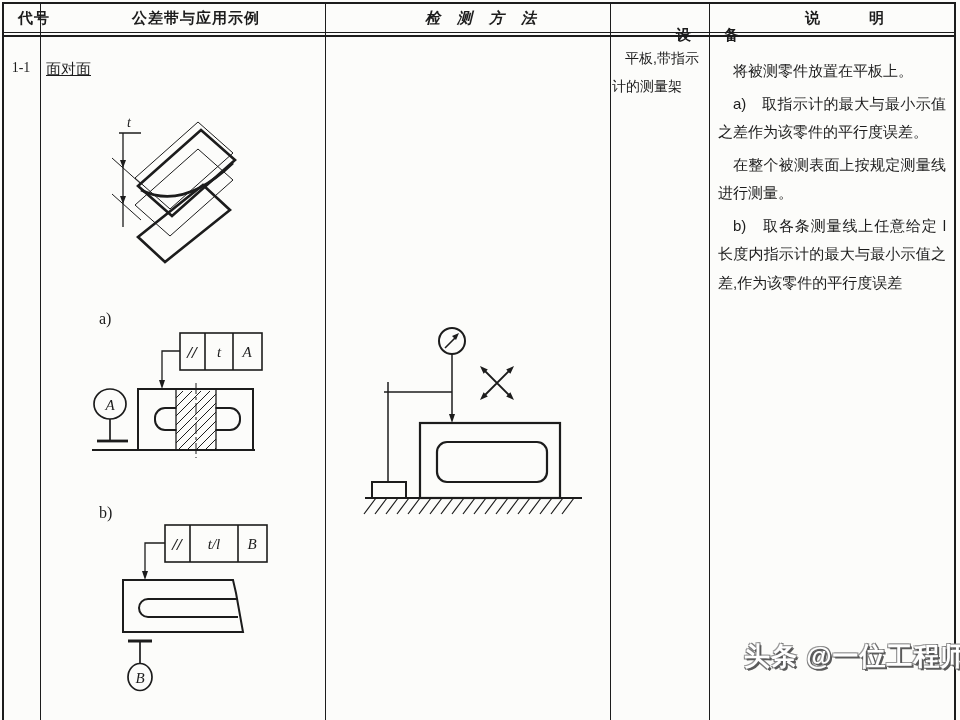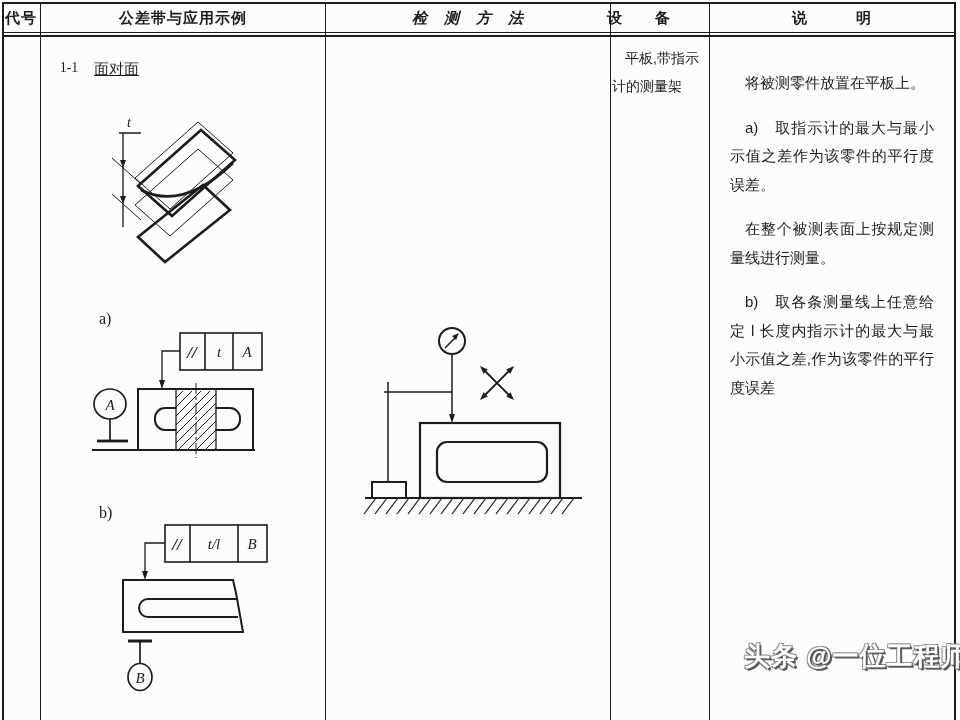--- a/index.html
+++ b/index.html
@@ -2,25 +2,25 @@
 <html><head>
 <meta charset="utf-8">
 <style>
   html,body{margin:0;padding:0;}
   body{font-family:"Liberation Sans",sans-serif;background:#e8e8e8;}
   .page{position:relative;width:960px;height:720px;background:#fcfcfa;overflow:hidden;color:#1c1c1c;}
   .vl{position:absolute;top:2px;bottom:0;width:1px;background:#1c1c1c;}
   .vl.thick{width:2px;}
   .hl{position:absolute;left:2px;width:954px;height:1px;background:#1c1c1c;}
   .hc{position:absolute;top:5px;height:27px;display:flex;align-items:center;justify-content:center;
-      font-weight:bold;font-size:15px;letter-spacing:1px;white-space:pre;}
-  .cellText{position:absolute;font-size:15px;white-space:pre;padding-left:48px;}
+      font-weight:bold;font-size:15px;letter-spacing:1px;white-space:pre;padding-left:13px;}
+  .cellText{position:absolute;font-size:15px;white-space:pre;}
   .serif{font-family:"Liberation Serif",serif;}
   .notes{position:absolute;left:714px;top:53px;width:236px;font-size:15px;line-height:28.5px;}
-  .notes p{margin:16px;text-indent:15px;text-align:justify;font-weight:500;}
+  .notes p{margin:4px;text-indent:15px;text-align:justify;font-weight:500;}
   .equip{position:absolute;left:612px;top:44px;width:95px;font-size:14px;line-height:28px;font-weight:500;}
   .equip div{white-space:nowrap;}
   .equip div:first-child{text-indent:13px;}
   .watermark{position:absolute;left:728px;top:639px;font-size:26px;font-weight:bold;color:#ffffff;
       white-space:nowrap;letter-spacing:1px;
       text-shadow:2px 2px 0 #5a5a5a,-1px -1px 0 #9a9a9a,1px -1px 0 #7a7a7a,-1px 1px 0 #7a7a7a,1px 1px 0 #555;margin-left:16px;}
   svg{position:absolute;overflow:visible;}
   svg .stroke{stroke:#1c1c1c;fill:none;}
   svg .fill{fill:#1c1c1c;stroke:none;}
   svg text{fill:#1c1c1c;font-family:"Liberation Serif",serif;}
@@ -37,21 +37,21 @@
   <div class="vl thick" style="left:2px;"></div>
   <div class="vl" style="left:40px;"></div>
   <div class="vl" style="left:325px;"></div>
   <div class="vl" style="left:610px;"></div>
   <div class="vl" style="left:709px;"></div>
   <div class="vl thick" style="left:954px;"></div>
 
   <div class="hc" style="left:2px;width:38px;">代号</div>
   <div class="hc" style="left:41px;width:284px;">公差带与应用示例</div>
   <div class="hc" style="left:326px;width:284px;font-style:italic;">检　测　方　法</div>
-  <div class="hc" style="left:590px;width:98px;">设　　备</div>
+  <div class="hc" style="left:646px;width:98px;margin-top:17px;">设　　备</div>
   <div class="hc" style="left:710px;width:244px;">说　　　明</div>
 
   <div class="cellText serif" style="left:2px;top:60px;width:38px;text-align:center;font-size:14px;">1-1</div>
   <div class="cellText" style="left:46px;top:60px;font-weight:500;text-decoration:underline;">面对面</div>
 
   <svg style="left:105px;top:105px;" width="160" height="172" viewBox="0 0 160 172">
     <g>
       <path class="stroke" stroke-width="1.3" d="M14,28 L36,28 M18,28 L18,122"></path>
       <path class="stroke" stroke-width="1" d="M7,53 L36,79 M7,89 L36,115"></path>
       <polygon class="fill" points="18,63 15,55 21,55"></polygon>

